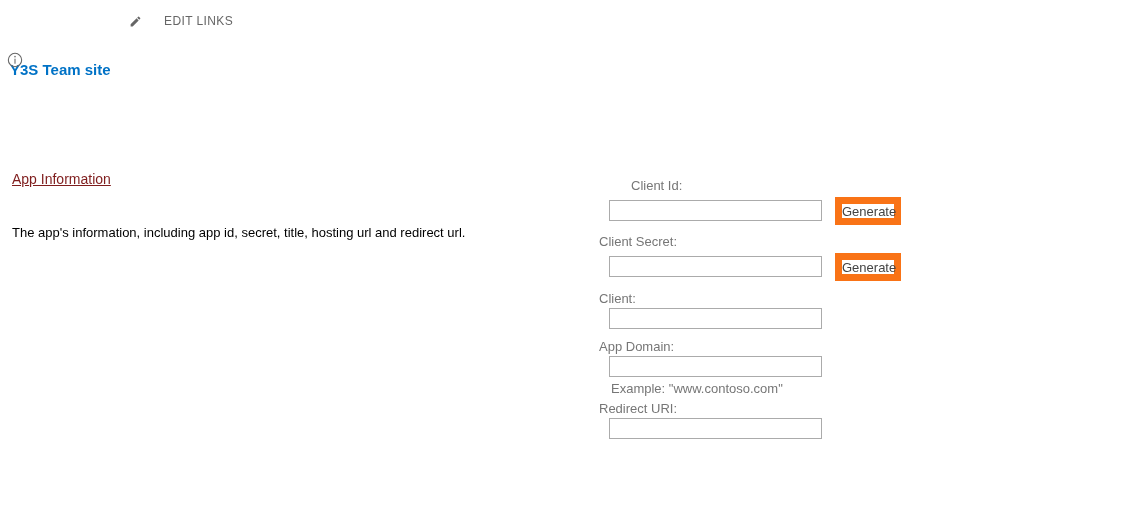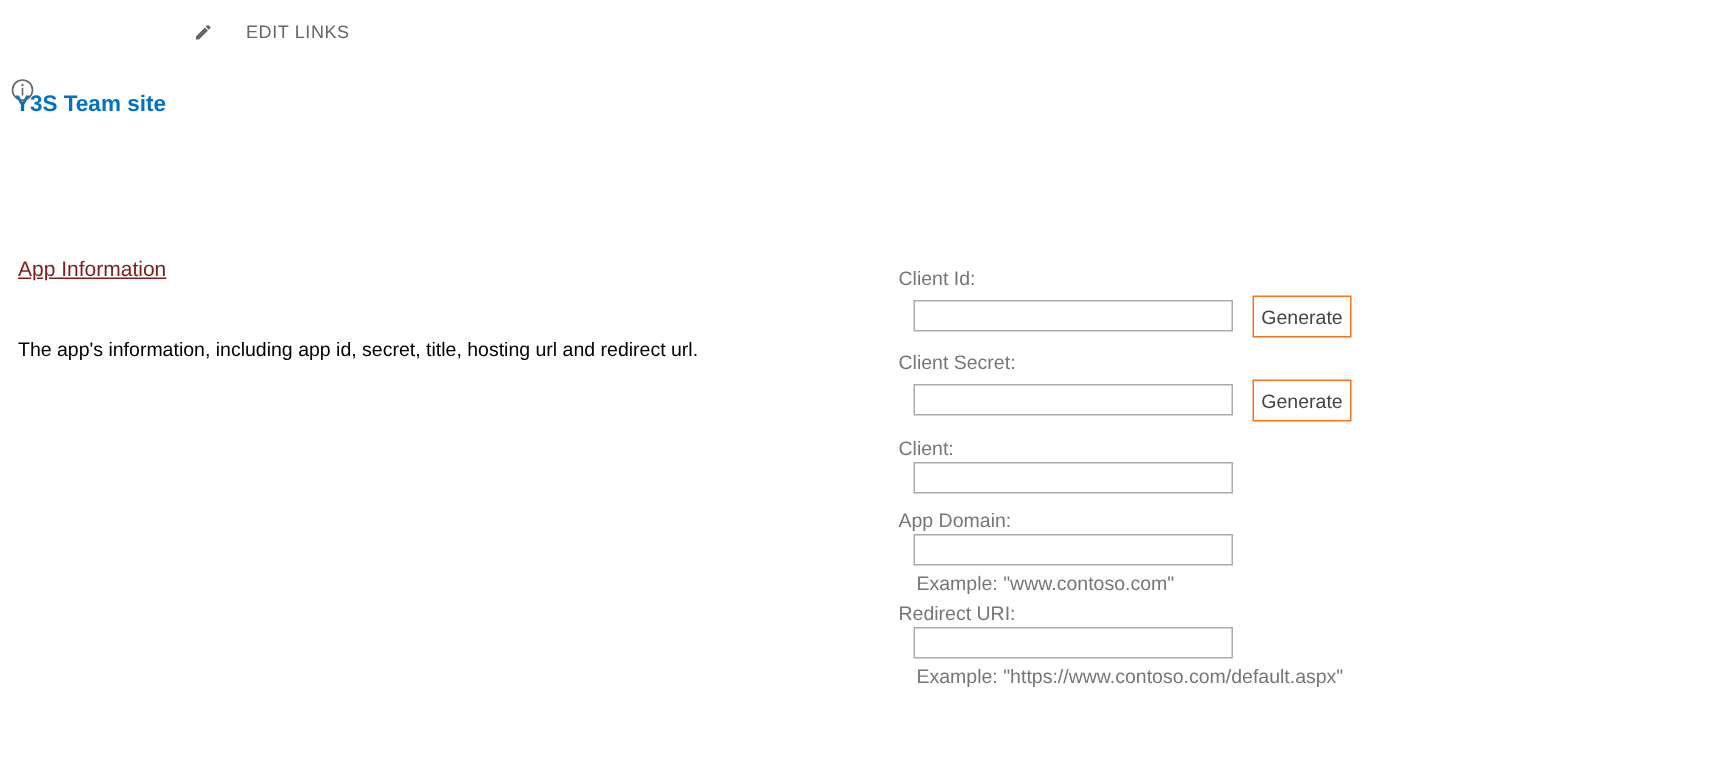--- a/index.html
+++ b/index.html
@@ -73,33 +73,33 @@
     color: #444444;
     padding: 0 4px;
     outline: none;
   }
   .gen-btn {
     position: absolute;
     left: 835px;
     width: 66px;
     height: 28px;
     background: #ffffff;
-    border: 1px solid #f97316;
+    border: 7px solid #f97316;
     font-family: "Liberation Sans", "DejaVu Sans", sans-serif;
     font-size: 13px;
     color: #444444;
     cursor: pointer;
   }
   .fld-example {
     position: absolute;
     left: 611px;
     font-size: 13px;
     color: #767676;
   }
-  .y-lbl1 { top: 178px; } .y-in1 { top: 200px; } .y-gen1 { top: 197px; }
+  .y-lbl1 { top: 178px; margin-left: 32px; } .y-in1 { top: 200px; } .y-gen1 { top: 197px; }
   .y-lbl2 { top: 234px; } .y-in2 { top: 256px; } .y-gen2 { top: 253px; }
   .y-lbl3 { top: 291px; } .y-in3 { top: 308px; }
   .y-lbl4 { top: 339px; text-align: center; } .y-in4 { top: 356px; } .y-ex4 { top: 381px; }
   .y-lbl5 { top: 401px; } .y-in5 { top: 418px; } .y-ex5 { top: 443px; }
 </style>
 </head>
 <body>
 
 <div class="page">
 
@@ -135,15 +135,14 @@
 
   <label class="fld-label y-lbl3">Client:</label>
   <input class="fld-input y-in3" type="text" value="" style="">
 
   <label class="fld-label y-lbl4">App Domain:</label>
   <input class="fld-input y-in4" type="text" value="" style="">
   <div class="fld-example y-ex4">Example: "www.contoso.com"</div>
 
   <label class="fld-label y-lbl5">Redirect URI:</label>
   <input class="fld-input y-in5" type="text" value="" style="">
-  <div class="fld-example y-ex5">Example: "https://www.contoso.com/default.aspx"</div>
 
 </div>
 
 </body></html>

